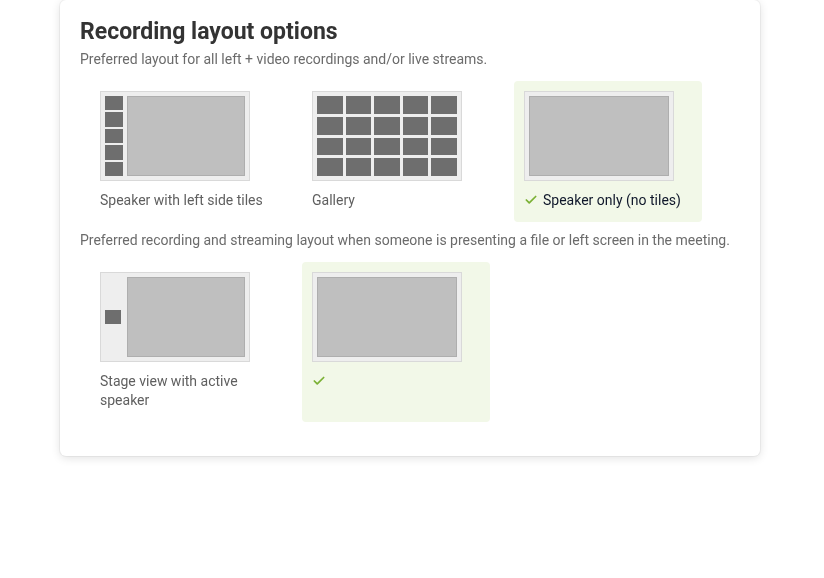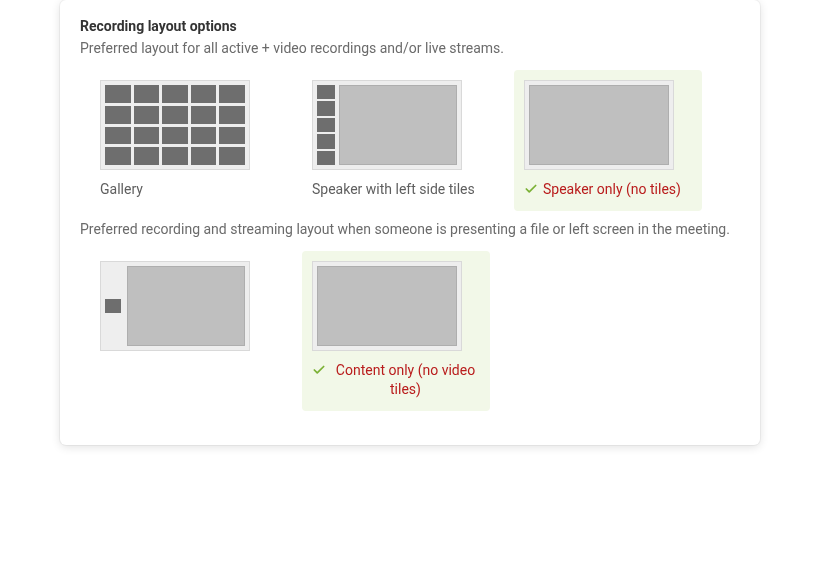--- a/index.html
+++ b/index.html
@@ -17,21 +17,21 @@
     position: absolute;
     left: 60px;
     top: 0;
     width: 700px;
     background: #fff;
     border-radius: 6px;
     box-shadow: 0 2px 10px rgba(0,0,0,0.12), 0 0 0 1px rgba(0,0,0,0.04);
     padding: 18px 20px 24px 20px;
   }
   .title {
-    font-size: 14px;
+    font-size: 23px;
     font-weight: 700;
     color: #333;
     margin: 0 0 6px 0;
   }
   .subhead {
     font-size: 14px;
     color: #6b6b6b;
     margin: 0 0 14px 0;
   }
   .row {
@@ -61,21 +61,21 @@
   }
   .label {
     margin-top: 10px;
     font-size: 14px;
     color: #5f5f5f;
     line-height: 1.35;
     display: flex;
     align-items: flex-start;
     gap: 5px;
   }
-  .opt.selected .label { color: #b91c1c; text-align: center; }
+  .opt.selected .label { color: #0f172a; }
   .check {
     flex: 0 0 auto;
     margin-top: 2px;
   }
   .check svg { display:block; }
 
   
   .gallery-grid {
     display: grid;
     grid-template-columns: repeat(5, 1fr);
@@ -127,23 +127,39 @@
     background:#bfbfbf;
     border:1px solid #aeaeae;
   }
 </style>
 </head>
 <body>
 
 <div class="card">
   <h2 class="title">Recording layout options</h2>
 
-  <p class="subhead">Preferred layout for all active + video recordings and/or live streams.</p>
+  <p class="subhead">Preferred layout for all left + video recordings and/or live streams.</p>
 
   <div class="row">
+
+    <div class="opt">
+      <div class="preview">
+        <div class="leftcol">
+            <div></div>
+            <div></div>
+            <div></div>
+            <div></div>
+            <div></div>
+          </div>
+        <div class="bigtile"></div>
+      </div>
+      <div class="label">
+        <span>Speaker with left side tiles</span>
+      </div>
+    </div>
 
     <div class="opt">
       <div class="preview">
         <div class="gallery-grid">
           <div></div>
             <div></div>
             <div></div>
             <div></div>
             <div></div>
           <div></div>
@@ -158,36 +174,20 @@
             <div></div>
           <div></div>
             <div></div>
             <div></div>
             <div></div>
             <div></div>
         </div>
       </div>
       <div class="label">
         <span>Gallery</span>
-      </div>
-    </div>
-
-    <div class="opt">
-      <div class="preview">
-        <div class="leftcol">
-            <div></div>
-            <div></div>
-            <div></div>
-            <div></div>
-            <div></div>
-          </div>
-        <div class="bigtile"></div>
-      </div>
-      <div class="label">
-        <span>Speaker with left side tiles</span>
       </div>
     </div>
 
     <div class="opt selected">
       <div class="preview speaker-only">
         <div class="bigtile"></div>
       </div>
       <div class="label">
         <span class="check">
           <svg width="14" height="14" viewBox="0 0 24 24" fill="none" stroke="#7bb135" stroke-width="3" stroke-linecap="round" stroke-linejoin="round">
@@ -204,31 +204,33 @@
 
   <div class="row">
 
     <div class="opt">
       <div class="preview" style="padding:4px;">
         <div class="stage-wrap">
           <div class="stage-small"></div>
           <div class="stage-big"></div>
         </div>
       </div>
+      <div class="label">
+        <span>Stage view with active speaker</span>
+      </div>
     </div>
 
 
     <div class="opt selected">
       <div class="preview speaker-only">
         <div class="bigtile"></div>
       </div>
       <div class="label">
         <span class="check">
           <svg width="14" height="14" viewBox="0 0 24 24" fill="none" stroke="#7bb135" stroke-width="3" stroke-linecap="round" stroke-linejoin="round">
               <polyline points="20 6 9 17 4 12"></polyline>
             </svg>
         </span>
-        <span>Content only (no video tiles)</span>
       </div>
     </div>
 
   </div>
 </div>
 
 </body></html>

